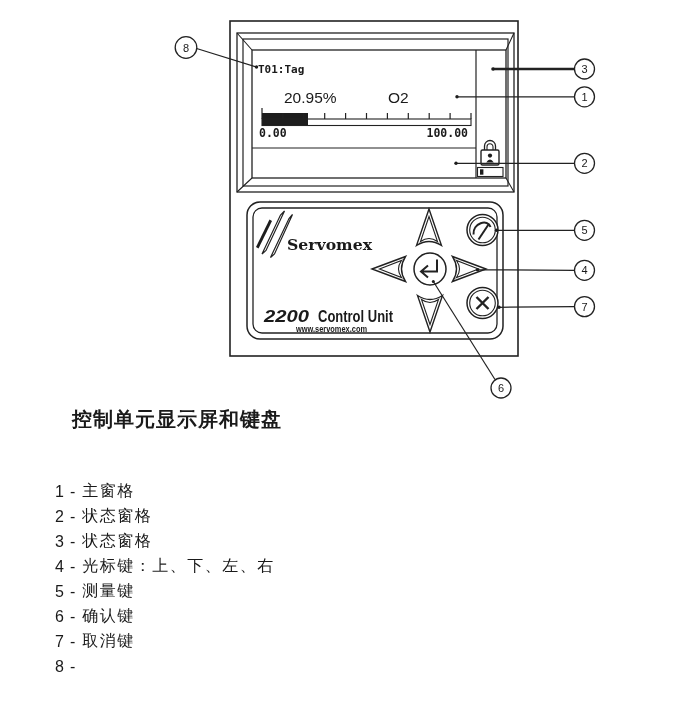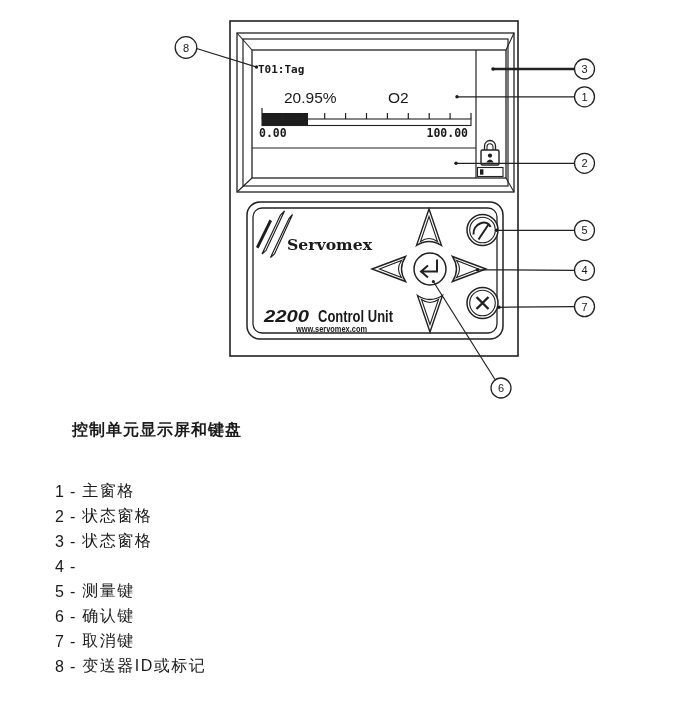--- a/index.html
+++ b/index.html
@@ -11,21 +11,21 @@
   svg .fd{fill:#1d1d1d;stroke:none;}
   svg text{fill:#1a1a1a;}
   .t-tag{font-family:"DejaVu Sans Mono",monospace;font-weight:700;font-size:11px;}
   .t-reading{font-family:"Liberation Sans",sans-serif;font-size:15.5px;}
   .t-scale{font-family:"DejaVu Sans Mono",monospace;font-weight:700;font-size:11.5px;}
   .t-brand{font-family:"DejaVu Serif",serif;font-weight:700;font-size:15px;}
   .t-model{font-family:"Liberation Sans",sans-serif;font-style:italic;font-weight:700;font-size:17px;}
   .t-product{font-family:"Liberation Sans",sans-serif;font-weight:700;font-size:16px;}
   .t-www{font-family:"Liberation Sans",sans-serif;font-weight:700;font-size:9.5px;}
   .t-callout{font-family:"Liberation Sans",sans-serif;font-size:11px;}
-  .caption{position:absolute;left:72px;top:420px;font-size:16px;font-weight:700;letter-spacing:1px;}
+  .caption{position:absolute;left:72px;top:406px;font-size:20px;font-weight:700;letter-spacing:1px;}
   .legend{position:absolute;left:55px;top:479px;}
   .lg-row{display:flex;align-items:center;height:25px;font-size:16px;}
   .lg-num{min-width:12px;}
   .lg-dash{margin:0 7px 0 3px;}
   .lg-label{letter-spacing:1.5px;}
 </style>
 </head>
 <body>
 
 <div class="page">
@@ -192,36 +192,36 @@
       <span class="lg-label">状态窗格</span>
     </div>
     <div class="lg-row">
       <span class="lg-num">3</span>
       <span class="lg-dash">-</span>
       <span class="lg-label">状态窗格</span>
     </div>
     <div class="lg-row">
       <span class="lg-num">4</span>
       <span class="lg-dash">-</span>
+      <span class="lg-label">光标键：上、下、左、右</span>
     </div>
     <div class="lg-row">
       <span class="lg-num">5</span>
       <span class="lg-dash">-</span>
       <span class="lg-label">测量键</span>
     </div>
     <div class="lg-row">
       <span class="lg-num">6</span>
       <span class="lg-dash">-</span>
       <span class="lg-label">确认键</span>
     </div>
     <div class="lg-row">
       <span class="lg-num">7</span>
       <span class="lg-dash">-</span>
       <span class="lg-label">取消键</span>
     </div>
     <div class="lg-row">
       <span class="lg-num">8</span>
       <span class="lg-dash">-</span>
-      <span class="lg-label">变送器ID或标记</span>
     </div>
   </div>
 
 </div>
 
 </body></html>

